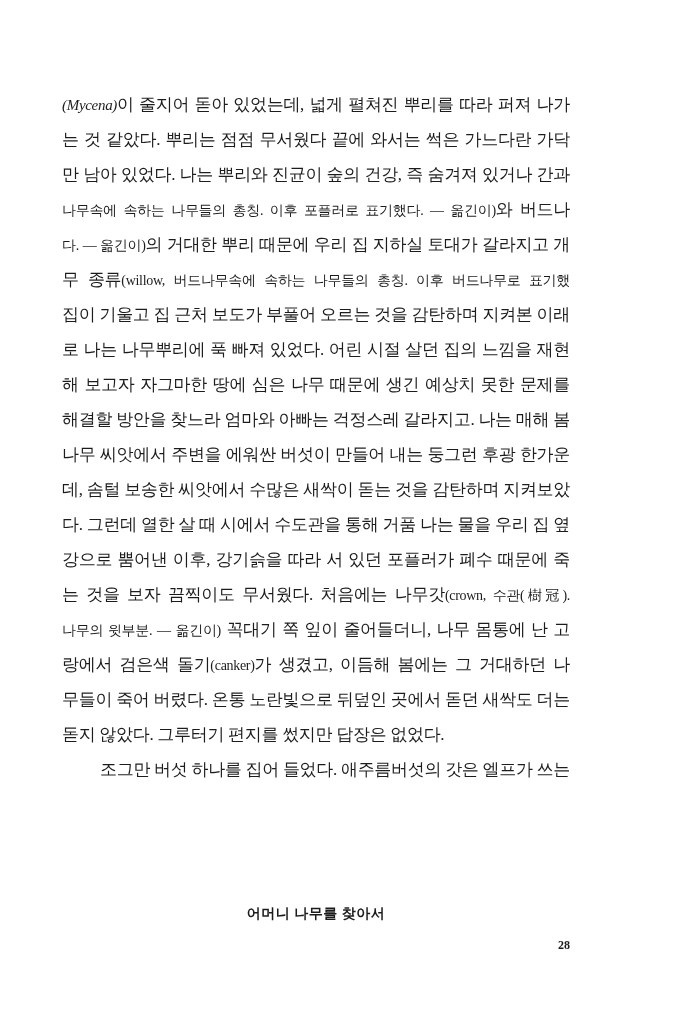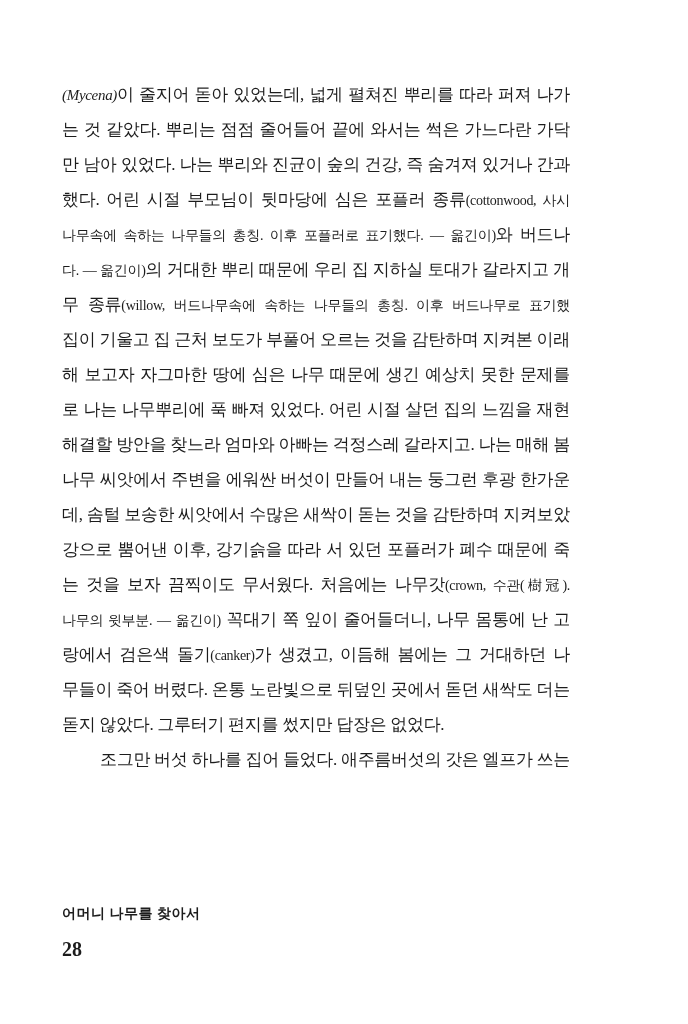--- a/index.html
+++ b/index.html
@@ -16,21 +16,21 @@
     overflow: hidden;
   }
   .page {
     position: absolute;
     inset: 0;
     background: #ffffff;
   }
   .text-block {
     position: absolute;
     left: 62px;
-    top: 77px;
+    top: 87px;
     width: 508px;
   }
   .line {
     height: 35px;
     line-height: 35px;
     text-align: justify;
     text-align-last: justify;
     overflow: hidden;
     letter-spacing: -0.3px;
     word-break: keep-all;
@@ -49,53 +49,53 @@
   }
   .seg-it {
     font-size: 15px;
     font-style: italic;
   }
   .footer-title {
     position: absolute;
     left: 62px;
     top: 905px;
     width: 508px;
-    text-align: left;
+    text-align: center;
     font-size: 14px;
     font-weight: bold;
     letter-spacing: 0.5px;
   }
   .page-number {
     position: absolute;
     left: 62px;
     top: 938px;
     width: 508px;
-    text-align: left;
-    font-size: 20px;
+    text-align: right;
+    font-size: 12px;
     font-weight: bold;
   }
 </style>
 </head>
 <body>
 
 <div class="page">
   <div class="text-block" id="text-block">
       <div class="line"><span class="seg-it">(Mycena)</span><span class="seg-n">이 줄지어 돋아 있었는데, 넓게 펼쳐진 뿌리를 따라 퍼져 나가</span></div>
-      <div class="line"><span class="seg-n">는 것 같았다. 뿌리는 점점 줄어들어 끝에 와서는 썩은 가느다란 가닥</span></div>
+      <div class="line"><span class="seg-n">는 것 같았다. 뿌리는 점점 무서웠다 끝에 와서는 썩은 가느다란 가닥</span></div>
       <div class="line"><span class="seg-n">만 남아 있었다. 나는 뿌리와 진균이 숲의 건강, 즉 숨겨져 있거나 간과</span></div>
-      <div class="line"><span class="seg-n">했다. 어린 시절 부모님이 뒷마당에 심은 포플러 종류</span><span class="seg-s">(cottonwood, 사시</span></div>
       <div class="line"><span class="seg-s">나무속에 속하는 나무들의 총칭. 이후 포플러로 표기했다. — 옮긴이)</span><span class="seg-n">와 버드나</span></div>
       <div class="line"><span class="seg-s">다. — 옮긴이)</span><span class="seg-n">의 거대한 뿌리 때문에 우리 집 지하실 토대가 갈라지고 개</span></div>
       <div class="line"><span class="seg-n">무 종류</span><span class="seg-s">(willow, 버드나무속에 속하는 나무들의 총칭. 이후 버드나무로 표기했</span></div>
       <div class="line"><span class="seg-n">집이 기울고 집 근처 보도가 부풀어 오르는 것을 감탄하며 지켜본 이래</span></div>
+      <div class="line"><span class="seg-n">로 나는 나무뿌리에 푹 빠져 있었다. 어린 시절 살던 집의 느낌을 재현</span></div>
       <div class="line"><span class="seg-n">해 보고자 자그마한 땅에 심은 나무 때문에 생긴 예상치 못한 문제를</span></div>
-      <div class="line"><span class="seg-n">로 나는 나무뿌리에 푹 빠져 있었다. 어린 시절 살던 집의 느낌을 재현</span></div>
       <div class="line"><span class="seg-n">해결할 방안을 찾느라 엄마와 아빠는 걱정스레 갈라지고. 나는 매해 봄</span></div>
       <div class="line"><span class="seg-n">나무 씨앗에서 주변을 에워싼 버섯이 만들어 내는 둥그런 후광 한가운</span></div>
       <div class="line"><span class="seg-n">데, 솜털 보송한 씨앗에서 수많은 새싹이 돋는 것을 감탄하며 지켜보았</span></div>
+      <div class="line"><span class="seg-n">다. 그런데 열한 살 때 시에서 수도관을 통해 거품 나는 물을 우리 집 옆</span></div>
       <div class="line"><span class="seg-n">강으로 뿜어낸 이후, 강기슭을 따라 서 있던 포플러가 폐수 때문에 죽</span></div>
       <div class="line"><span class="seg-n">는 것을 보자 끔찍이도 무서웠다. 처음에는 나무갓</span><span class="seg-s">(crown, 수관(樹冠).</span></div>
       <div class="line"><span class="seg-s">나무의 윗부분. — 옮긴이)</span><span class="seg-n"> 꼭대기 쪽 잎이 줄어들더니, 나무 몸통에 난 고</span></div>
       <div class="line"><span class="seg-n">랑에서 검은색 돌기</span><span class="seg-s">(canker)</span><span class="seg-n">가 생겼고, 이듬해 봄에는 그 거대하던 나</span></div>
       <div class="line"><span class="seg-n">무들이 죽어 버렸다. 온통 노란빛으로 뒤덮인 곳에서 돋던 새싹도 더는</span></div>
       <div class="line last"><span class="seg-n">돋지 않았다. 그루터기 편지를 썼지만 답장은 없었다.</span></div>
       <div class="line indent"><span class="seg-n">조그만 버섯 하나를 집어 들었다. 애주름버섯의 갓은 엘프가 쓰는</span></div>
     </div>
   <div class="footer-title">어머니 나무를 찾아서</div>
   <div class="page-number">28</div>

